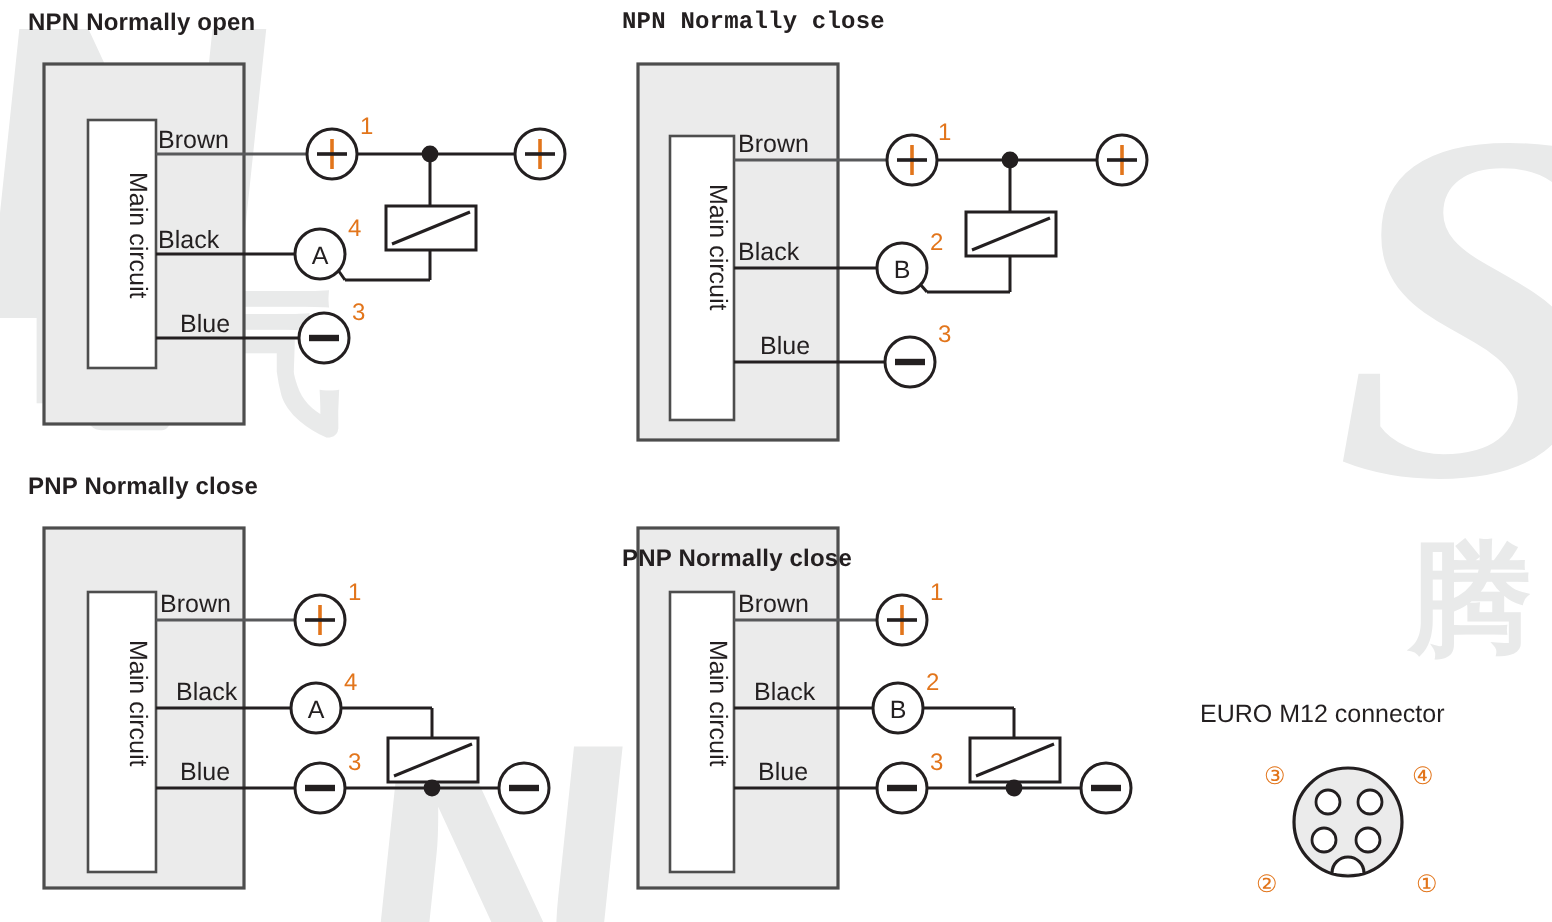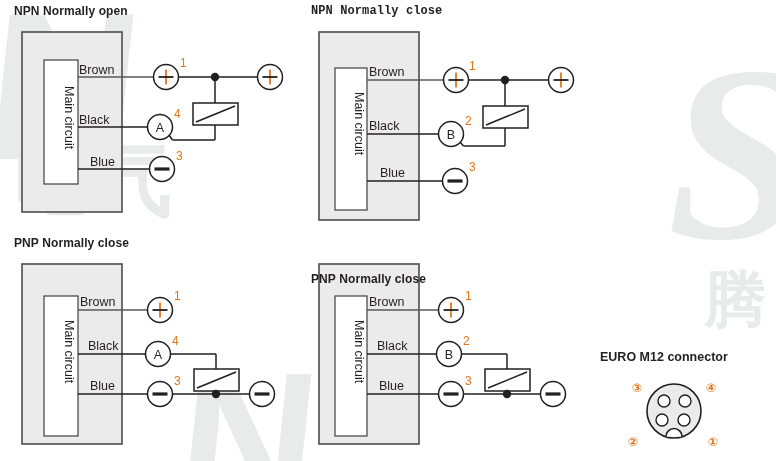--- a/index.html
+++ b/index.html
@@ -203,21 +203,21 @@
   <line x1="210" y1="135" x2="210" y2="138" stroke="#231f20" stroke-width="1.5"></line>
 
   <line x1="166.5" y1="138" x2="244" y2="138" stroke="#231f20" stroke-width="1.5"></line>
   <circle cx="210" cy="138" r="4.2" fill="#231f20"></circle>
 
   <circle cx="256" cy="138" r="12.5" fill="#fff" stroke="#231f20" stroke-width="1.5"></circle>
   <line x1="248.5" y1="138" x2="263.5" y2="138" stroke="#231f20" stroke-width="3.2"></line>
 </svg>
 </div>
 
-<div class="panel" style="left:596px;top:348px;font-weight:bold;">
+<div class="panel" style="left:596px;top:348px;">
 <svg width="180" height="110" viewBox="0 0 180 110">
   <text class="conn-lbl" x="4" y="13">EURO M12 connector</text>
 
   <circle cx="78" cy="63" r="27" fill="#ebebeb" stroke="#231f20" stroke-width="1.6"></circle>
   <path d="M 70 88.5 a 8 8 0 0 1 16 0" fill="#ffffff" stroke="#231f20" stroke-width="1.6"></path>
 
   <circle cx="68" cy="53" r="6" fill="#ffffff" stroke="#231f20" stroke-width="1.4"></circle>
   <circle cx="89" cy="53" r="6" fill="#ffffff" stroke="#231f20" stroke-width="1.4"></circle>
   <circle cx="66" cy="72" r="6" fill="#ffffff" stroke="#231f20" stroke-width="1.4"></circle>
   <circle cx="88" cy="72" r="6" fill="#ffffff" stroke="#231f20" stroke-width="1.4"></circle>

